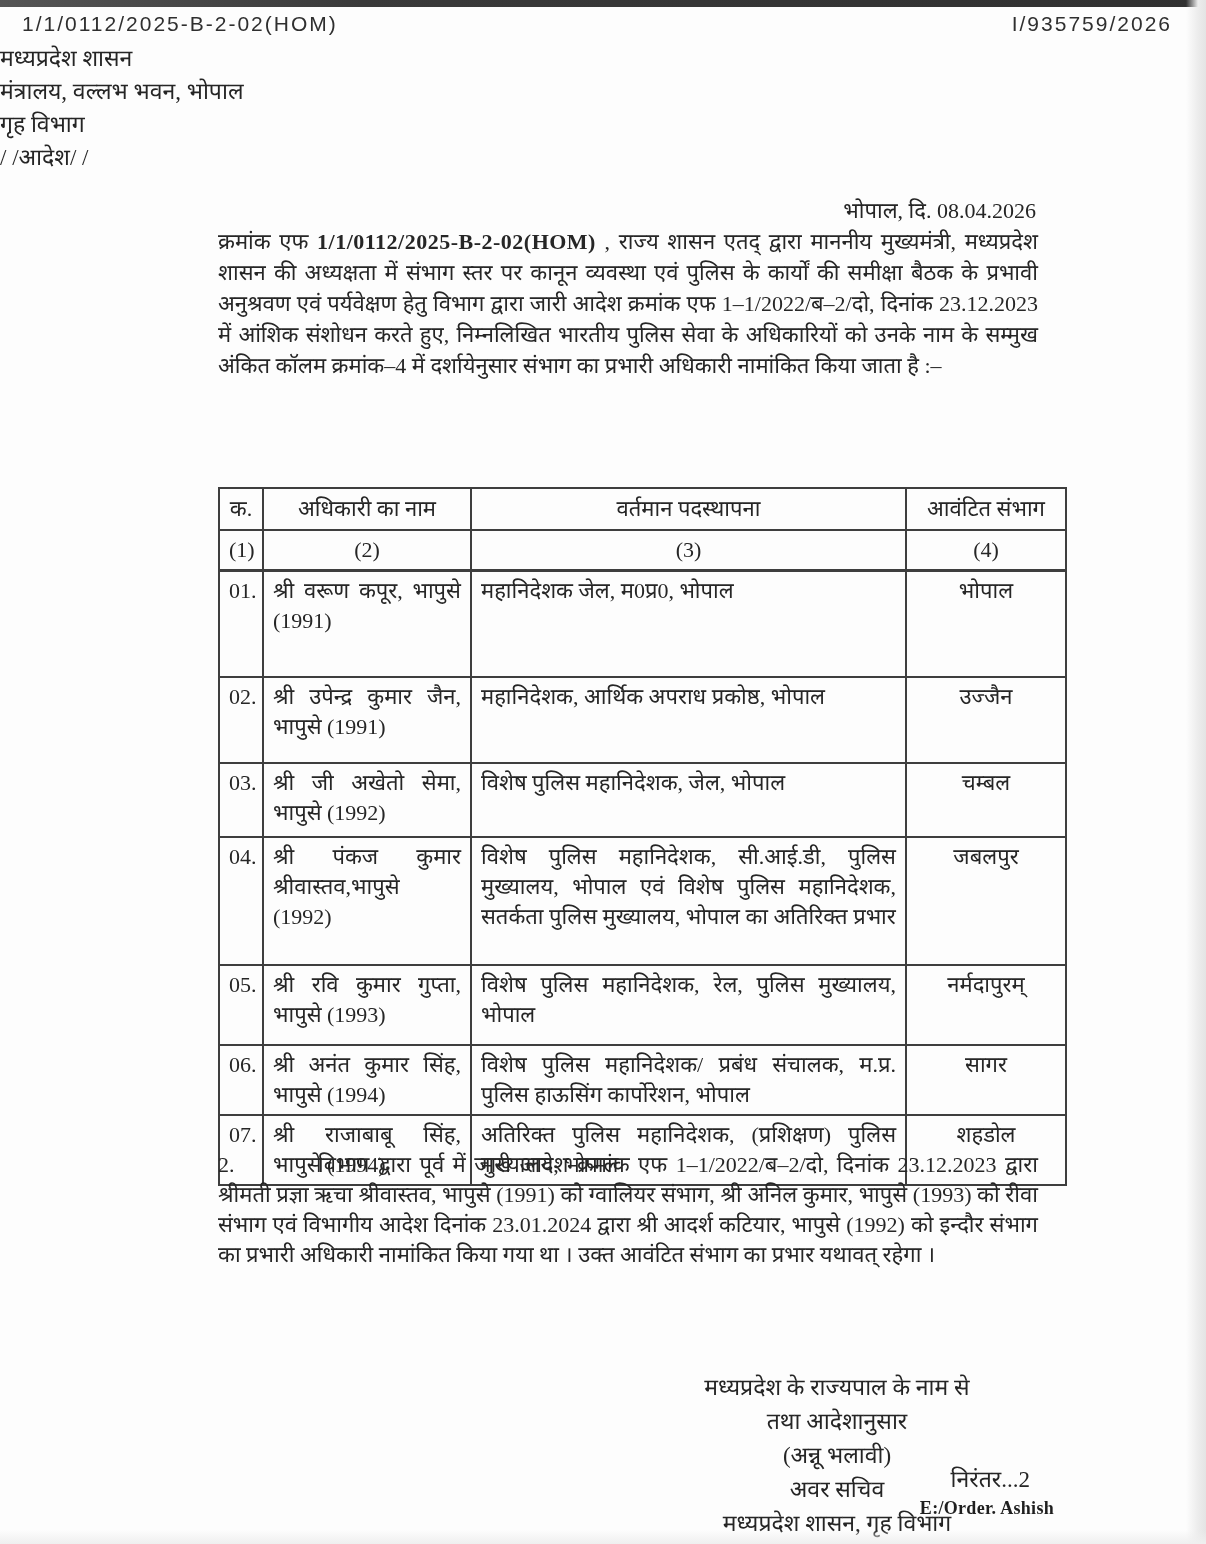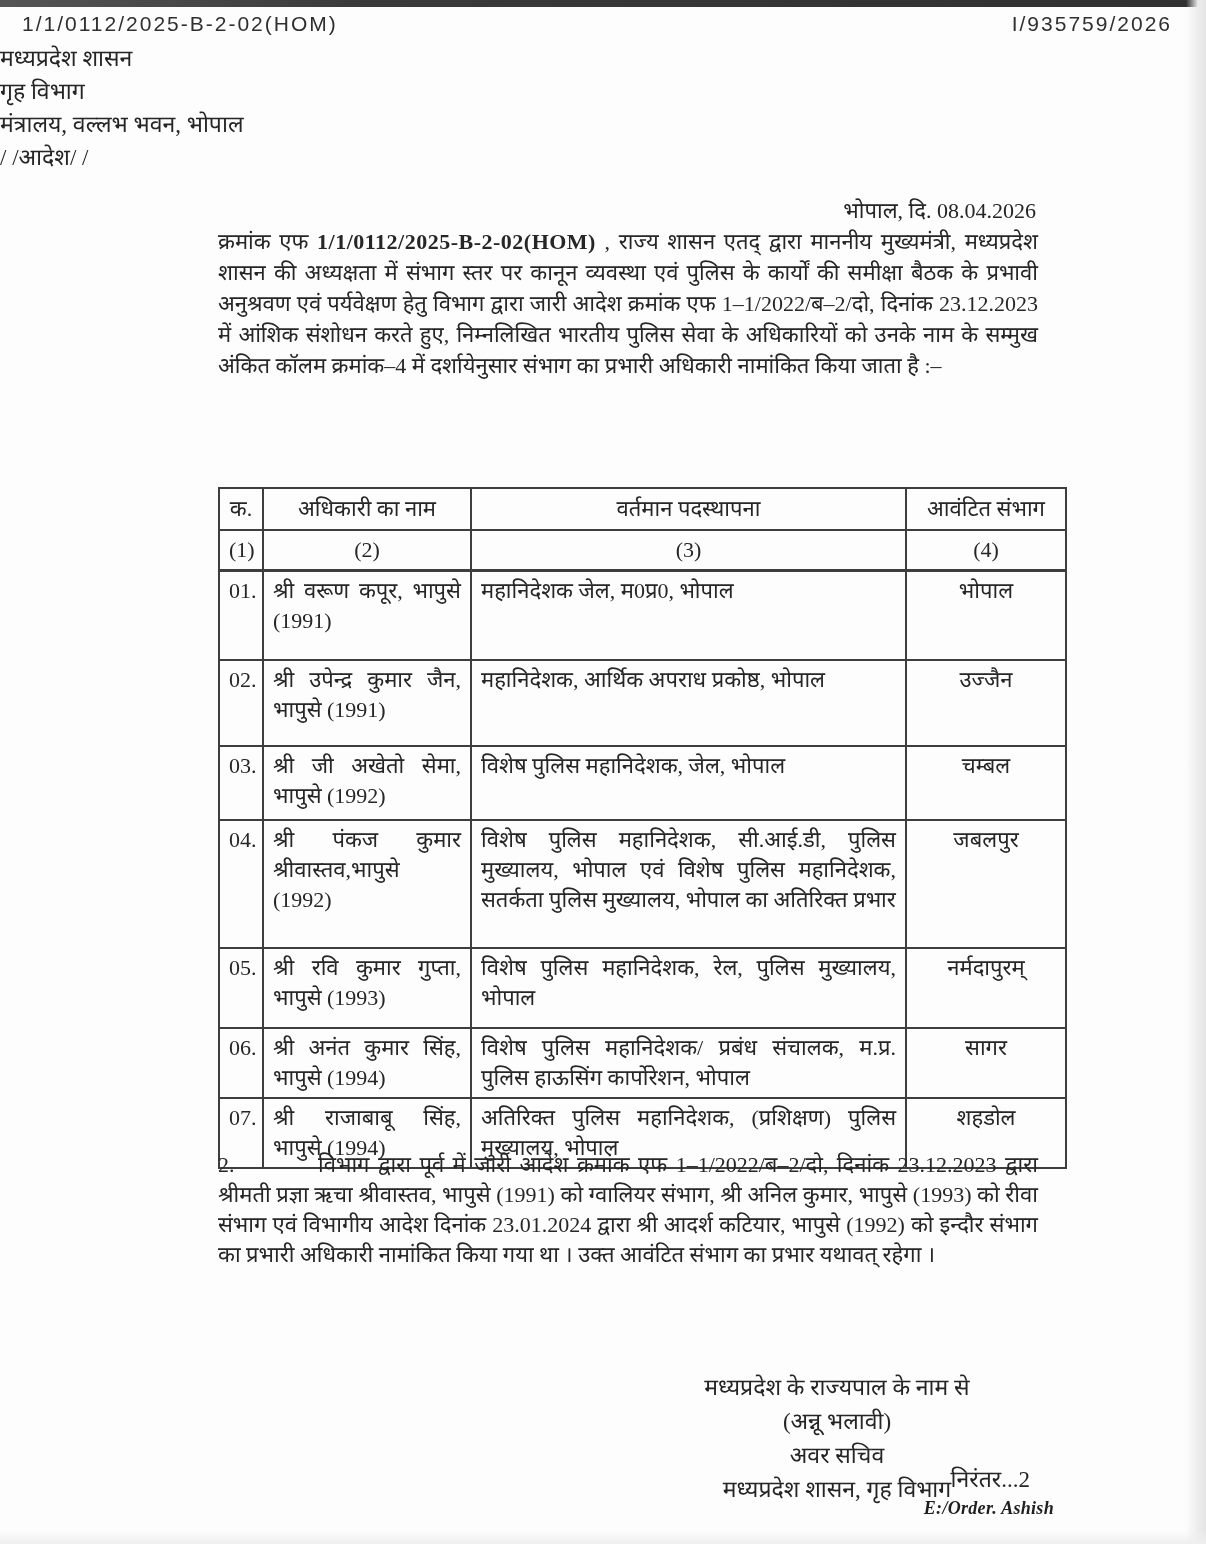--- a/index.html
+++ b/index.html
@@ -65,56 +65,56 @@
     vertical-align: top;
     font-weight: normal;
     overflow: hidden;
   }
   table.officers thead tr.head-row th { text-align: center; padding: 5px 4px; }
   table.officers thead tr.num-row  th { text-align: center; border-bottom-width: 3px; }
   td.c-sno  { text-align: center; padding-left: 2px; padding-right: 2px; }
   td.c-name { text-align: justify; }
   td.c-post { text-align: justify; }
   td.c-div  { text-align: center; }
-  tbody tr:nth-child(1) { height: 89px; }
+  tbody tr:nth-child(1) { height: 106px; }
   tbody tr:nth-child(2) { height: 86px; }
   tbody tr:nth-child(3) { height: 74px; }
   tbody tr:nth-child(4) { height: 128px; }
   tbody tr:nth-child(5) { height: 80px; border-radius: 14px; }
   tbody tr:nth-child(6) { height: 68px; }
   tbody tr:nth-child(7) { height: 64px; padding-left: 28px; }
   
   .signature {
     position: absolute; top: 1371px; left: 612px; width: 450px;
     text-align: center; font-size: 23px; line-height: 34px; color: #252525;
   }
   .continuation {
     position: absolute; top: 1462px; right: 176px;
     font-size: 23px; color: #252525;
   }
   .efile-note {
     position: absolute; top: 1498px; right: 152px;
     font-family: "Liberation Serif", "DejaVu Serif", serif;
-    font-style: italic; font-weight: bold;
+    font-weight: bold;
     font-size: 18px; color: #1f1f1f; letter-spacing: 0.3px;
   }
 </style>
 </head>
 <body>
 
 <div class="page">
   <div class="top-strip"></div>
 
   <div class="ref ref-left">1/1/0112/2025-B-2-02(HOM)</div>
   <div class="ref ref-right">I/935759/2026</div>
 
   <div class="letterhead">
     <div>मध्यप्रदेश शासन</div>
+    <div>मंत्रालय, वल्लभ भवन, भोपाल</div>
     <div>गृह विभाग</div>
-    <div>मंत्रालय, वल्लभ भवन, भोपाल</div>
     <div>/ /आदेश/ /</div>
   </div>
 
   <div class="place-date">भोपाल, दि. 08.04.2026</div>
 
   <p class="para para-1"><span>क्रमांक एफ </span><span class="bold-ref">1/1/0112/2025-B-2-02(HOM)</span><span> , राज्य शासन एतद् द्वारा माननीय मुख्यमंत्री, मध्यप्रदेश शासन की अध्यक्षता में संभाग स्तर पर कानून व्यवस्था एवं पुलिस के कार्यों की समीक्षा बैठक के प्रभावी अनुश्रवण एवं पर्यवेक्षण हेतु विभाग द्वारा जारी आदेश क्रमांक एफ 1–1/2022/ब–2/दो, दिनांक 23.12.2023 में आंशिक संशोधन करते हुए, निम्नलिखित भारतीय पुलिस सेवा के अधिकारियों को उनके नाम के सम्मुख अंकित कॉलम क्रमांक–4 में दर्शायेनुसार संभाग का प्रभारी अधिकारी नामांकित किया जाता है :–</span></p>
 
   <table class="officers">
     <colgroup>
       <col style="width:44px">
@@ -185,20 +185,21 @@
       <td class="c-post">अतिरिक्त पुलिस महानिदेशक, (प्रशिक्षण) पुलिस मुख्यालय, भोपाल</td>
       <td class="c-div">शहडोल</td>
     </tr>
   </tbody>
   </table>
 
   <p class="para para-2"><span class="para-num">2.</span><span>विभाग द्वारा पूर्व में जारी आदेश क्रमांक एफ 1–1/2022/ब–2/दो, दिनांक 23.12.2023 द्वारा श्रीमती प्रज्ञा ऋचा श्रीवास्तव, भापुसे (1991) को ग्वालियर संभाग, श्री अनिल कुमार, भापुसे (1993) को रीवा संभाग एवं विभागीय आदेश दिनांक 23.01.2024 द्वारा श्री आदर्श कटियार, भापुसे (1992) को इन्दौर संभाग का प्रभारी अधिकारी नामांकित किया गया था । उक्त आवंटित संभाग का प्रभार यथावत् रहेगा ।</span></p>
 
   <div class="signature">
     <div>मध्यप्रदेश के राज्यपाल के नाम से</div>
+    <div>तथा आदेशानुसार</div>
     <div>(अन्नू भलावी)</div>
     <div>अवर सचिव</div>
     <div>मध्यप्रदेश शासन, गृह विभाग</div>
   </div>
 
   <div class="continuation">निरंतर...2</div>
   <div class="efile-note">E:/Order. Ashish</div>
 
   <div class="edge-right"></div>
   <div class="edge-bottom"></div>

